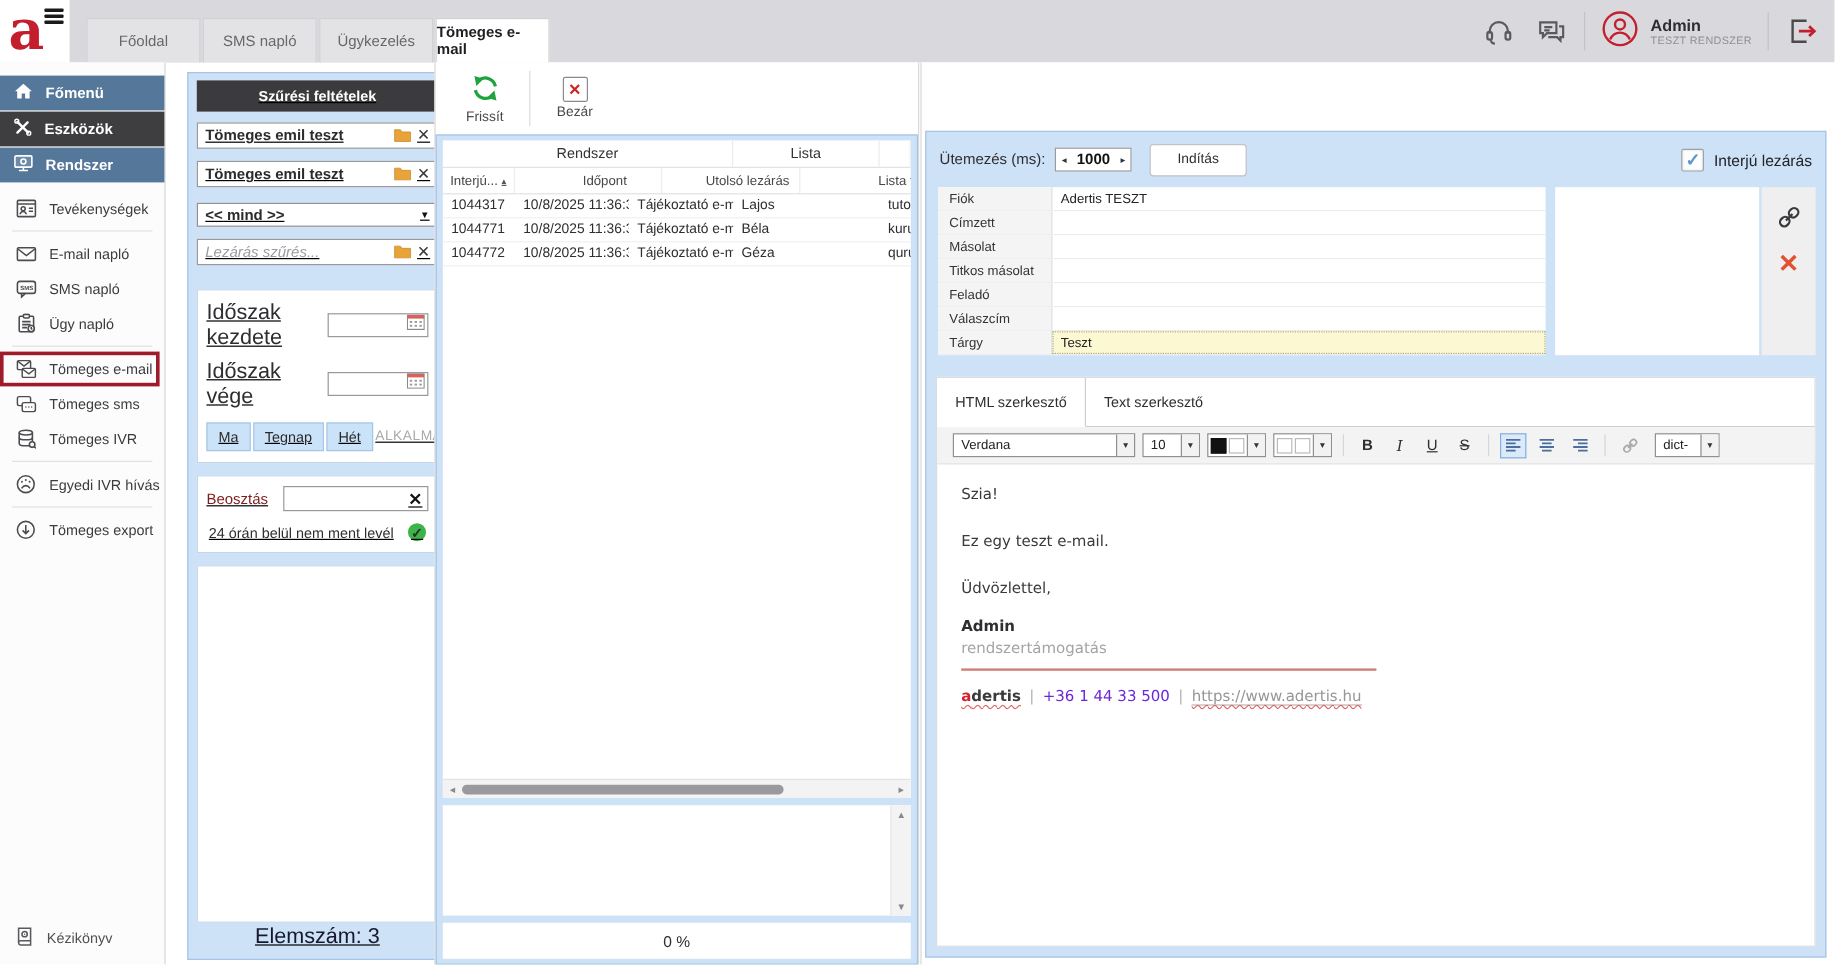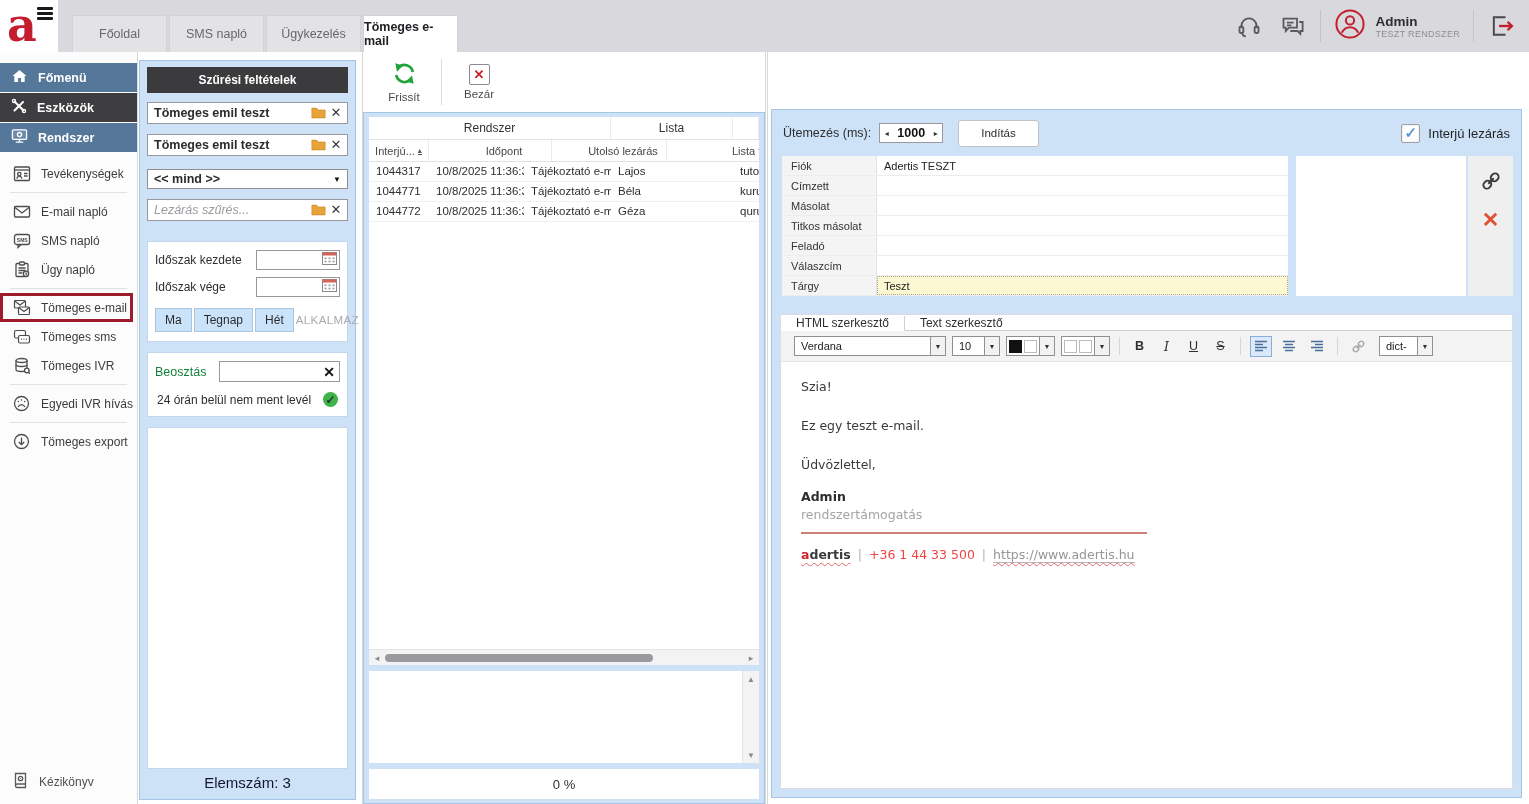--- a/index.html
+++ b/index.html
@@ -30,45 +30,45 @@
   .sb-blue { background:#54779a; }
   .sb-dark { background:#3e3d40; }
   .sb-item { height:29px; display:flex; align-items:center; gap:10px; padding-left:12px; font-size:12px; color:#3c3c3e; cursor:pointer; }
   .sb-item .ic { width:19px; flex:none; display:flex; justify-content:center; }
   .sb-item.hl { border:3px solid #9e1b2b; width:133px; padding-left:9px; }
   .sb-gap { height:6px; }
   .sb-div { height:1px; background:#e2e2e2; margin:4px 10px; }
   .sb-footer { position:absolute; left:12px; bottom:12px; display:flex; align-items:center; gap:10px; font-size:12px; color:#515155; cursor:pointer; }
 
   
-  .filter-panel { position:absolute; left:139px; top:60px; width:217px; height:740px; background:#cde2f7; border:1px solid #a6c4e4; padding:6px 7px; display:flex; flex-direction:column; }
+  .filter-panel { position:absolute; left:156px; top:60px; width:217px; height:740px; background:#cde2f7; border:1px solid #a6c4e4; padding:6px 7px; display:flex; flex-direction:column;text-decoration:underline; }
   .fp-title { height:26px; background:#3b3b3d; color:#fff; font-size:12px; font-weight:bold; display:flex; align-items:center; justify-content:center; margin-bottom:9px; flex:none; }
   .fp-row { height:22px; background:#fff; border:1px solid #98989e; display:flex; align-items:center; margin-bottom:10px; padding:0 3px 0 6px; flex:none; }
   .fp-row .txt { flex:1; font-size:12.5px; font-weight:bold; color:#2b2b2e; white-space:nowrap; overflow:hidden; }
   .fp-row .ph { font-weight:normal; font-style:italic; color:#9b9ba1; }
   .fp-row .xbtn { width:16px; text-align:center; color:#3a3a3e; font-size:13px; cursor:pointer; line-height:16px; }
   .fp-row .fbtn { width:20px; display:flex; justify-content:center; cursor:pointer; }
   .fp-row.sel { margin-top:3px; }
   .fp-row .arrow { width:14px; text-align:center; font-size:8px; color:#111; cursor:pointer; }
   .fp-section { background:#fff; border:1px solid #c2d7ee; margin-top:10px; padding:8px 7px 9px; flex:none; }
   .fp-date-row { display:flex; align-items:center; margin-bottom:7px; }
-  .fp-date-row label { width:101px; font-size:12px; color:#2e2e32; }
+  .fp-date-row label { width:101px; font-size:18px; color:#2e2e32; }
   .date-input { flex:1; height:20px; border:1px solid #98989e; background:#fff; display:flex; align-items:center; justify-content:flex-end; padding-right:2px; cursor:text; }
   .fp-btn-row { display:flex; align-items:center; gap:2px; margin-top:11px; }
   .fp-btn { background:#cbe3f9; border:1px solid #a8c6e3; font-size:12px; color:#2b2b2e; padding:4px 9px; cursor:pointer; }
   .fp-apply { margin-left:auto; font-size:11.5px; color:#a9a9af; letter-spacing:.4px; padding-right:4px; cursor:default; }
   .fp-assign-row { display:flex; align-items:center; }
-  .fp-assign-row label { width:64px; font-size:12.5px; color:#15803d; }
+  .fp-assign-row label { width:64px; font-size:12.5px; color:#7f1d1d; }
   .assign-input { flex:1; height:21px; border:1px solid #98989e; background:#fff; display:flex; align-items:center; justify-content:flex-end; padding-right:4px; }
   .assign-input .xbtn { color:#111; font-size:14px; font-weight:bold; cursor:pointer; }
   .fp-check-row { display:flex; align-items:center; margin-top:10px; padding-left:2px; }
   .fp-check-row span { font-size:12px; color:#2e2e32; }
   .green-check { margin-left:12px; width:15px; height:15px; border-radius:50%; background:#3cb449; color:#fff; font-size:10px; font-weight:bold; display:flex; align-items:center; justify-content:center; }
   .fp-list { flex:1; background:#fff; border:1px solid #c2d7ee; margin-top:10px; }
-  .fp-count { flex:none; height:24px; display:flex; align-items:flex-end; justify-content:center; font-size:15px; color:#17172e; padding-bottom:2px; }
+  .fp-count { flex:none; height:24px; display:flex; align-items:flex-end; justify-content:center; font-size:18px; color:#17172e; padding-bottom:2px; }
 
   
   .mid-col { position:absolute; left:362px; top:52px; width:404px; height:752px; background:#fff; border-left:1px solid #d8d8d8; border-right:1px solid #d8d8d8; }
   .mid-toolbar { height:60px; display:flex; align-items:center; padding-left:12px; }
   .tool-btn { width:58px; display:flex; flex-direction:column; align-items:center; gap:3px; font-size:11.5px; color:#4a4a4e; cursor:pointer; }
   .tool-sep { width:1px; height:46px; background:#ddd; margin:0 8px; }
   .bezar-box { width:21px; height:21px; border:1.5px solid #8a8a8e; border-radius:2px; background:#fff; display:flex; align-items:center; justify-content:center; color:#cc2222; font-weight:bold; font-size:13px; line-height:13px; }
   .mid-blue { position:absolute; left:0; right:0; top:60px; bottom:0; background:#cde2f7; border:1px solid #a6c4e4; padding:4px 5px; display:flex; flex-direction:column; gap:6px; }
   .white-box { background:#fff; }
   .tbl-box { flex:1; display:flex; flex-direction:column; overflow:hidden; }
@@ -103,21 +103,21 @@
   .mail-area { position:relative; height:142px; margin:0 8px; }
   .fields-box { position:absolute; left:2px; top:0; width:506px; height:140px; background:#fff; }
   .field-row { display:grid; grid-template-columns:95px 1fr; height:20px; border-bottom:1px solid #ededee; }
   .field-row .flabel { background:#f4f4f5; border-right:1px solid #e2e2e4; font-size:11px; color:#333; padding:4px 0 0 9px; white-space:nowrap; }
   .field-row .fvalue { font-size:11px; color:#222; padding:4px 0 0 7px; white-space:nowrap; overflow:hidden; cursor:text; }
   .field-row .fvalue.hl { background:#fcf8d2; outline:1px dotted #a8a894; outline-offset:-1px; }
   .attach-box { position:absolute; left:516px; right:47px; top:0; height:140px; background:#fff; }
   .attach-strip { position:absolute; right:0; top:0; width:45px; height:140px; background:#efefef; display:flex; flex-direction:column; align-items:center; padding-top:14px; gap:14px; }
   .attach-x { color:#e2502f; font-size:21px; font-weight:bold; line-height:20px; cursor:pointer; }
   .editor-box { position:absolute; left:8px; right:8px; top:204px; bottom:8px; background:#fff; border:1px solid #dcdce0; display:flex; flex-direction:column; }
-  .ed-tabs { height:16px; border-bottom:1px solid #cfcfd3; display:flex; font-size:12px; flex:none;align-items:center; }
+  .ed-tabs { height:41px; border-bottom:1px solid #cfcfd3; display:flex; font-size:12px; flex:none; }
   .ed-tab { padding:0 15px; display:flex; align-items:center; color:#2e2e32; cursor:pointer; }
   .ed-tab.active { border-right:1px solid #cfcfd3; margin-bottom:-1px; border-bottom:1px solid #fff; background:#fff; }
   .ed-toolbar { height:31px; background:#f3f3f4; border-bottom:1px solid #e4e4e6; display:flex; align-items:center; gap:6px; padding:0 13px; flex:none; }
   .sel { height:20px; background:#fff; border:1px solid #8f8f94; display:flex; align-items:center; cursor:pointer; }
   .sel-text { padding:0 6px; font-size:11px; color:#222; flex:1; white-space:nowrap; }
   .sel-caret { width:15px; align-self:stretch; border-left:1px solid #8f8f94; background:#f2f2f3; display:flex; align-items:center; justify-content:center; font-size:7px; color:#333; }
   .swatchbtn { height:20px; background:#fff; border:1px solid #8f8f94; display:flex; align-items:center; padding:0 0 0 2px; cursor:pointer; }
   .sw { width:13px; height:13px; border:1px solid #bbb; margin-right:2px; }
   .sw.black { background:#111; border-color:#111; }
   .fmt-btn { width:21px; height:21px; display:flex; align-items:center; justify-content:center; font-size:12.5px; color:#2e2e32; cursor:pointer; border:1px solid transparent; }
@@ -130,21 +130,21 @@
   .ed-body { flex:1; padding:17px 20px; font-family:"DejaVu Sans",sans-serif; font-size:12.5px; color:#3a3a3c; cursor:text; }
   .ed-body p { margin:0 0 24px; }
   .ed-body .closing { margin-bottom:17px; }
   .sig-name { font-weight:bold; color:#2e2e32; margin-bottom:3px; }
   .sig-role { color:#a4a4a8; margin-bottom:10px; }
   .sig-line { width:346px; height:0; border-top:2px solid #cf8078; margin-bottom:13px; }
   .brand-row { display:flex; align-items:baseline; gap:7px; font-size:12.5px; }
   .brand { font-weight:bold; color:#3a3a3c; text-decoration:underline wavy #e06666 1px; text-underline-offset:3px; }
   .brand::first-letter { color:#d2232e; }
   .brand-sep { color:#b2b2b6; }
-  .brand-phone { color:#ef4444; }
+  .brand-phone { color:#6d28d9; }
   .brand-url { color:#96969a; text-decoration:underline wavy #e06666 1px; text-underline-offset:3px; border-bottom:1px solid #b8b8bc; cursor:pointer; }
 </style>
 </head>
 <body>
 
 <div class="screen">
 
   <header class="topbar">
     <div class="logo-box">
       <div class="logo-a">a</div>

